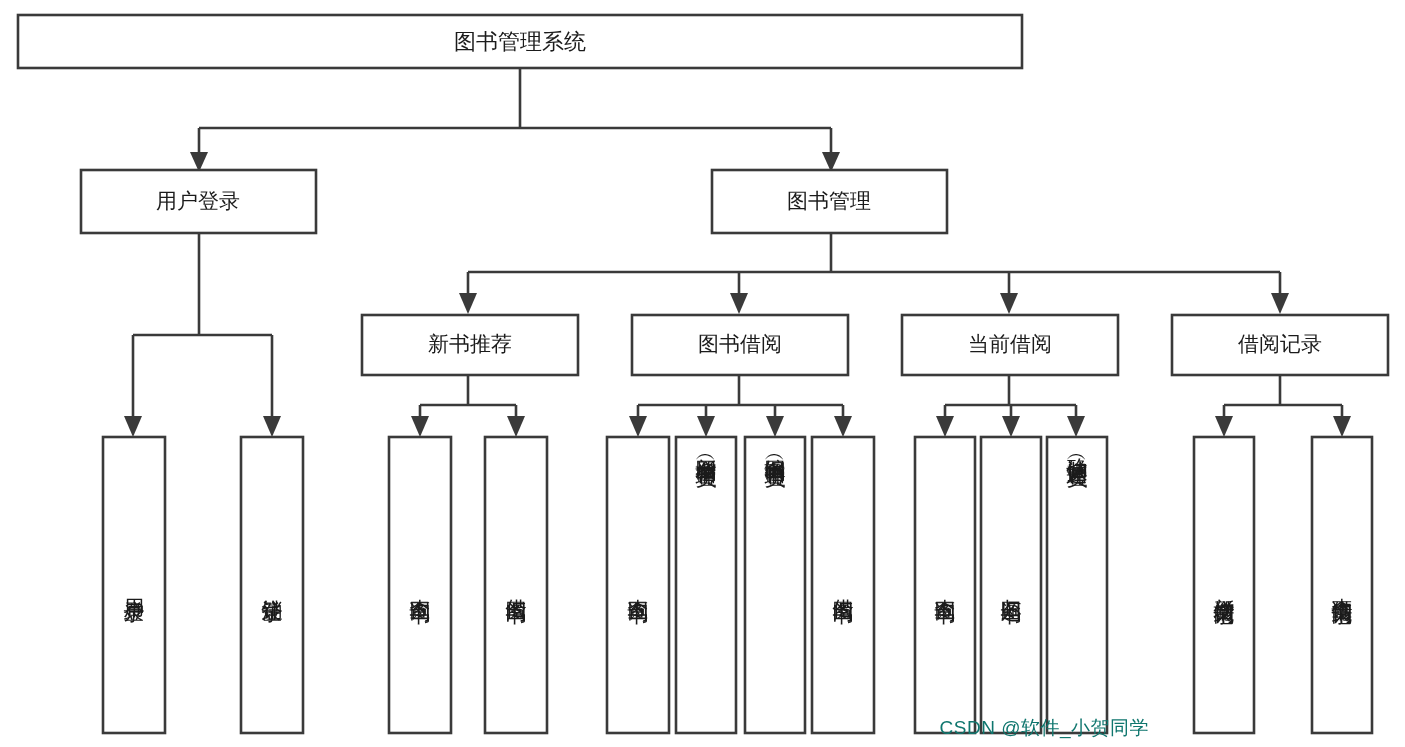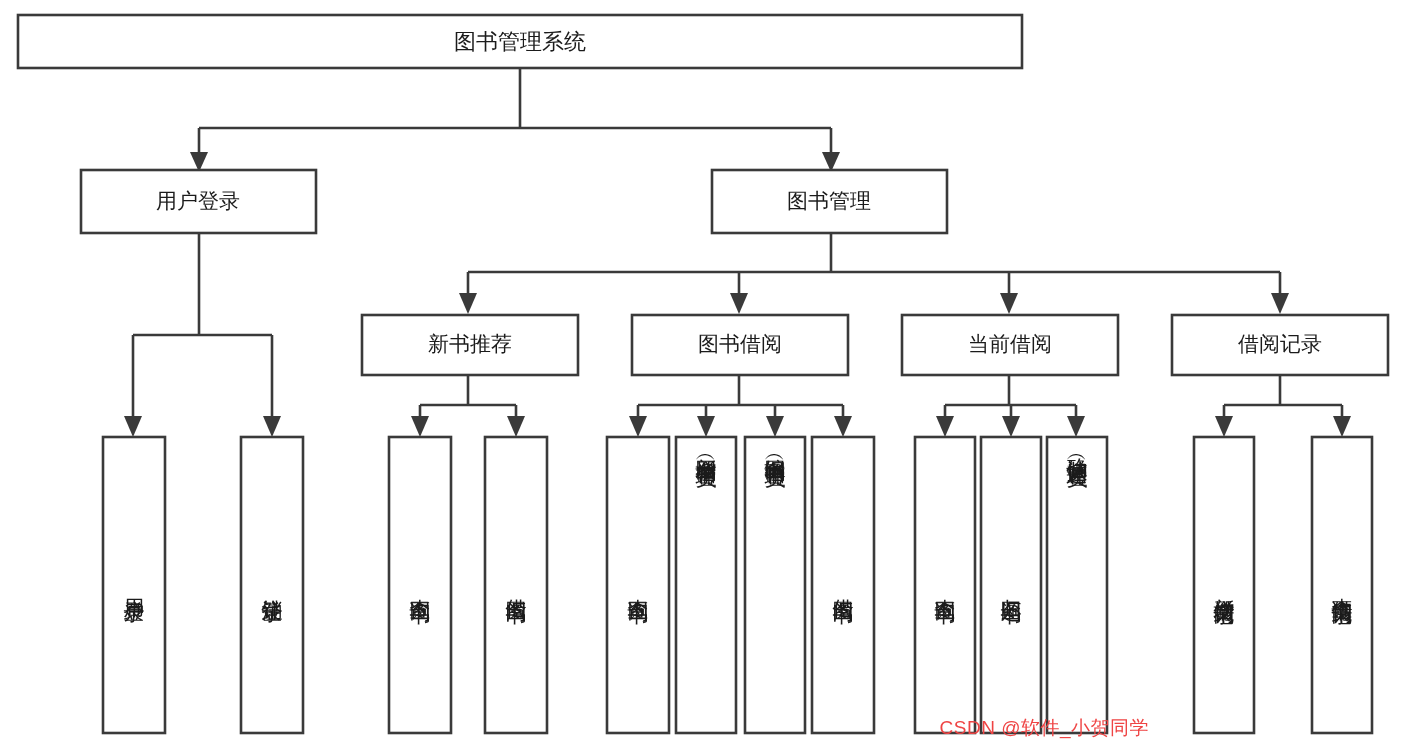--- a/index.html
+++ b/index.html
@@ -66,21 +66,21 @@
   .arrow-head {
     fill: #3a3a3a;
     stroke: none;
   }
   .watermark {
     position: absolute;
     right: 10px;
     bottom: 6px;
     font-family: "Liberation Sans", "DejaVu Sans", sans-serif;
     font-size: 19px;
-    color: #ef4444;
+    color: #0f766e;
     letter-spacing: 0.5px;
     white-space: nowrap;
   }
 </style>
 </head>
 <body>
 
 <div id="diagram-root">
 
   <svg class="diagram-canvas" viewBox="0 0 1405 747" xmlns="http://www.w3.org/2000/svg">

